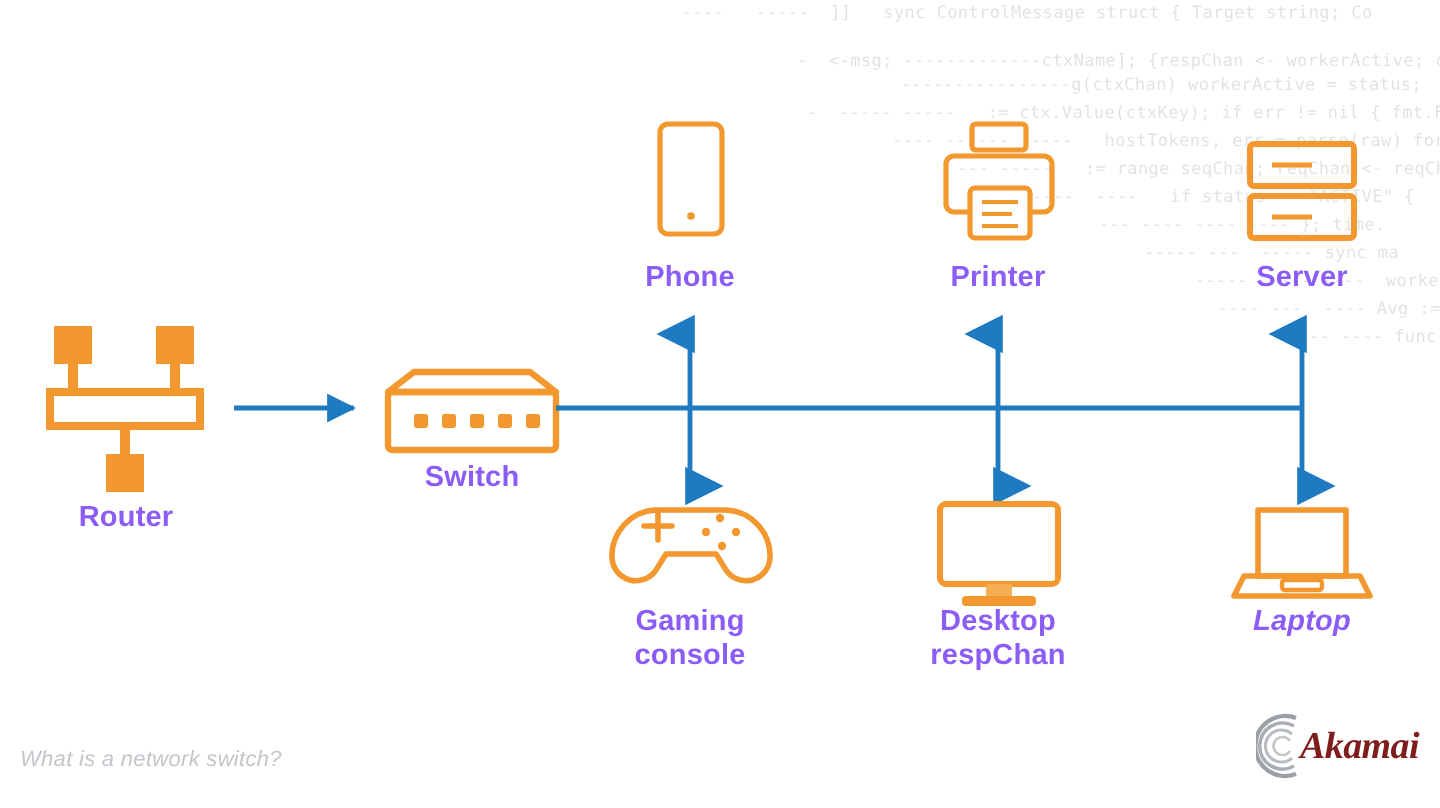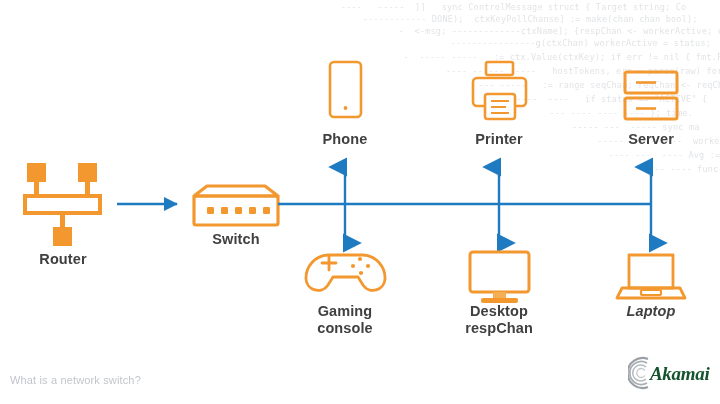--- a/index.html
+++ b/index.html
@@ -42,62 +42,62 @@
     left: 0; top: 0;
   }
 
   
   .device-label {
     position: absolute;
     text-align: center;
     font-family: "Liberation Sans", sans-serif;
     font-size: 14.5px;
     font-weight: bold;
-    color: #404040;
+    color: #8b5cf6;
     line-height: 17px;
     letter-spacing: .1px;
   }
 
   
   #footer-caption {
     position: absolute;
     left: 10px;
     top: 374px;
     font-family: "Liberation Sans", sans-serif;
     font-size: 11px;
     color: #c2c6cb;
     letter-spacing: .15px;
+    font-style: italic;
   }
   #akamai-logo {
     position: absolute;
     right: 10px;
     top: 356px;
     width: 82px;
     height: 34px;
   }
   #akamai-wordmark {
     position: absolute;
     left: 22px;
     top: 7px;
     font-family: "Liberation Serif", serif;
     font-style: italic;
     font-weight: bold;
     font-size: 19px;
-    color: #14532d;
+    color: #7f1d1d;
     letter-spacing: -.3px;
   }
 </style>
 </head>
 <body>
 
 <div id="stage">
 
   <div id="code-bg">
     <div class="code-line" style="left:330px; top:2px;">  ----   -----  ]]   sync ControlMessage struct { Target string; Co</div>
-    <div class="code-line" style="left:352px; top:14px;">  ------------ DONE);  ctxKeyPollChanse] := make(chan chan bool);</div>
     <div class="code-line" style="left:372px; top:26px;">     -  &lt;-msg; -------------ctxName]; {respChan &lt;- workerActive; case</div>
     <div class="code-line" style="left:392px; top:38px;">           ----------------g(ctxChan) workerActive = status;</div>
     <div class="code-line" style="left:398px; top:52px;"> -  ----- -----   := ctx.Value(ctxKey); if err != nil { fmt.Fprintf(w,</div>
     <div class="code-line" style="left:430px; top:66px;">   ---- ------ -----   hostTokens, err = parse(raw) for Ta</div>
     <div class="code-line" style="left:452px; top:80px;">     --- -----   := range seqChan; reqChan &lt;- reqChan.</div>
     <div class="code-line" style="left:500px; top:94px;">  -----  ----   if status == "ACTIVE" {</div>
     <div class="code-line" style="left:528px; top:108px;">    --- ---- ---- ---- }; time.</div>
     <div class="code-line" style="left:556px; top:122px;">   ----- ---  ----- sync ma</div>
     <div class="code-line" style="left:576px; top:136px;">    -----  ---- ----  workerIdx</div>
     <div class="code-line" style="left:598px; top:150px;">  ---- ---  ---- Avg := ra</div>

